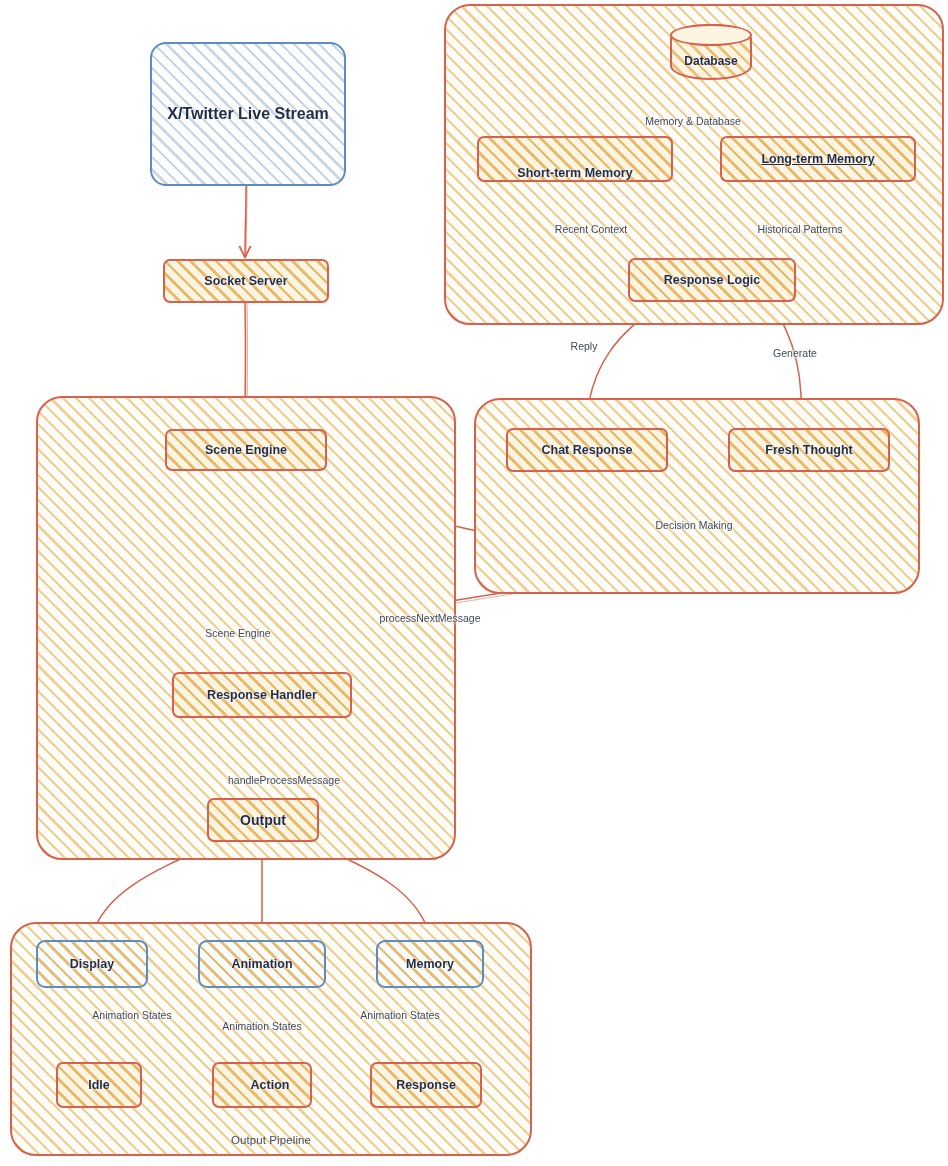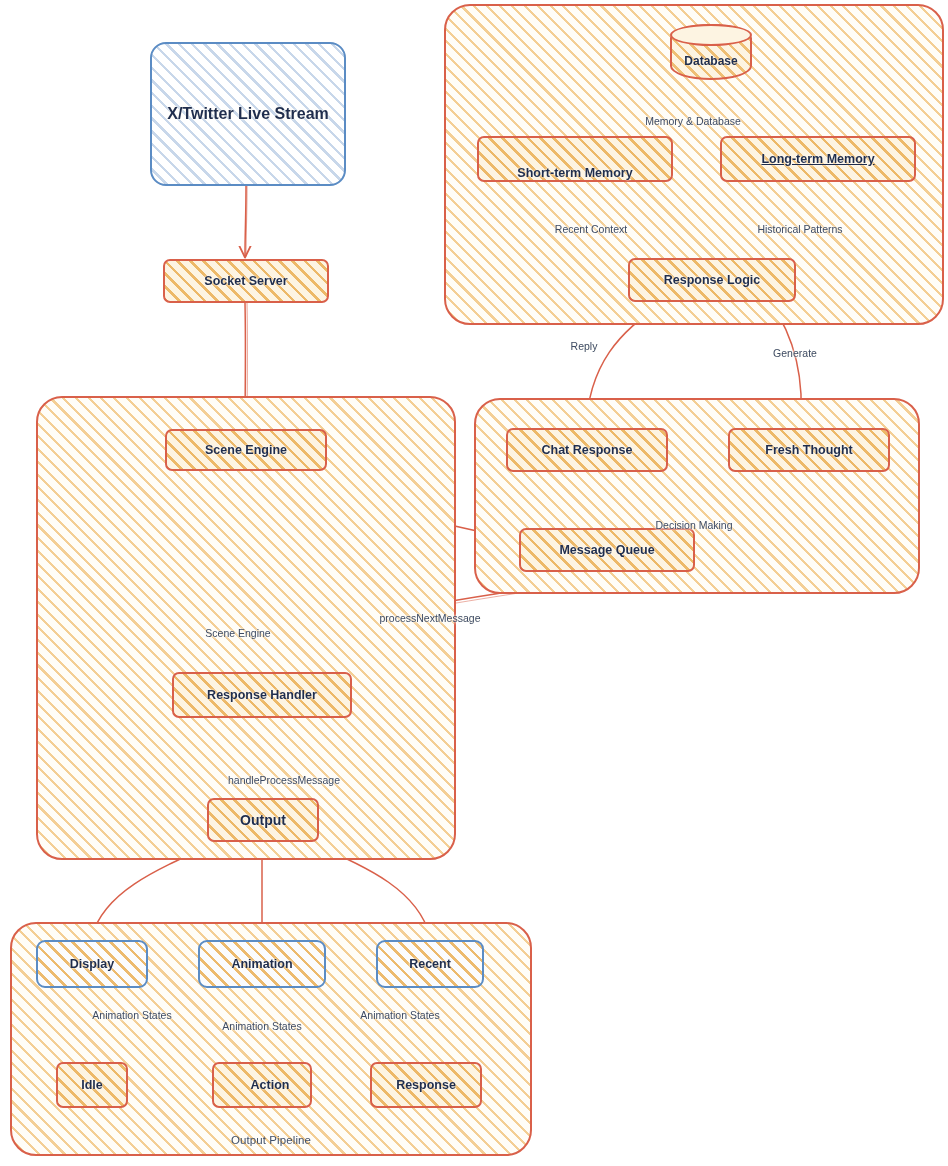--- a/index.html
+++ b/index.html
@@ -175,23 +175,20 @@
   </div>
 
   <div class="node" style="left:506px;top:428px;width:162px;height:44px;">
     <span>Chat Response</span>
   </div>
 
   <div class="node" style="left:728px;top:428px;width:162px;height:44px;">
     <span>Fresh Thought</span>
   </div>
 
-  <div class="node" style="left:519px;top:528px;width:176px;height:44px;">
-    <span>Message Queue</span>
-  </div>
 
   <div class="node" style="left:165px;top:429px;width:162px;height:42px;">
     <span>Scene Engine</span>
   </div>
 
   <div class="node" style="left:172px;top:672px;width:180px;height:46px;">
     <span>Response Handler</span>
   </div>
 
   <div class="node mid" style="left:207px;top:798px;width:112px;height:44px;">
@@ -200,24 +197,24 @@
 
   <div class="node blue" style="left:36px;top:940px;width:112px;height:48px;border-radius:9px;">
     <span>Display</span>
   </div>
 
   <div class="node blue" style="left:198px;top:940px;width:128px;height:48px;border-radius:9px;">
     <span>Animation</span>
   </div>
 
   <div class="node blue" style="left:376px;top:940px;width:108px;height:48px;border-radius:9px;">
-    <span>Recent</span>
-  </div>
-
-  <div class="node" style="left:56px;top:1062px;width:72px;height:46px;">
+    <span>Memory</span>
+  </div>
+
+  <div class="node" style="left:56px;top:1062px;width:86px;height:46px;">
     <span>Idle</span>
   </div>
 
   <div class="node" style="left:212px;top:1062px;width:100px;height:46px;padding-left:16px;">
     <span>Action</span>
   </div>
 
   <div class="node" style="left:370px;top:1062px;width:112px;height:46px;">
     <span>Response</span>
   </div>

